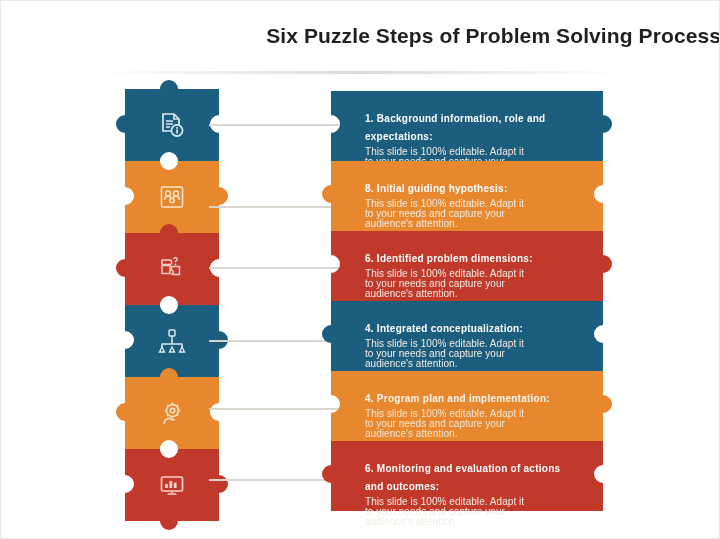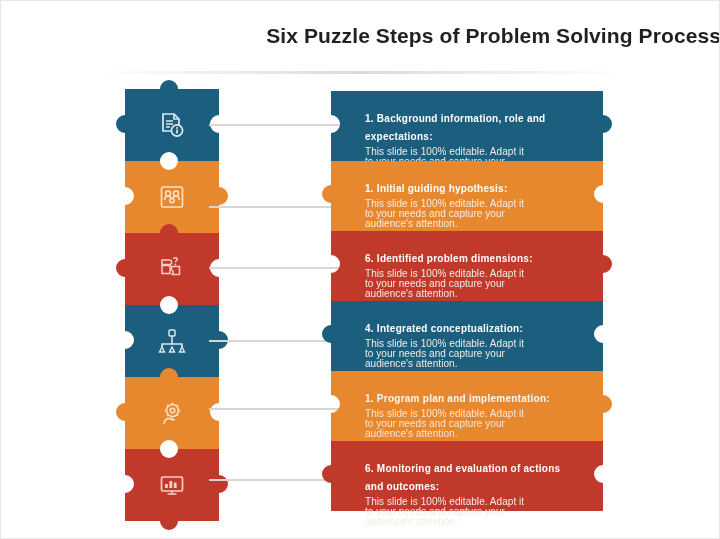--- a/index.html
+++ b/index.html
@@ -240,21 +240,21 @@
         <p class="rhead">1. Background information, role and expectations:</p>
         <p class="rbody">This slide is 100% editable. Adapt it to your needs and capture your audience's attention.</p>
       </div>
     </div>
 
     <div class="rpanel" style="top:70px;">
       <svg width="272" height="70" viewBox="0 0 272 70">
         <path d="M0 0 H272 V24 a9 9 0 0 0 0 18 V70 H0 V42 a9 9 0 0 1 0 -18 Z" fill="#e8882e"></path>
       </svg>
       <div class="rtext">
-        <p class="rhead">1. Initial guiding hypothesis:</p>
+        <p class="rhead">8. Initial guiding hypothesis:</p>
         <p class="rbody">This slide is 100% editable. Adapt it to your needs and capture your audience's attention.</p>
       </div>
     </div>
 
     <div class="rpanel" style="top:140px;">
       <svg width="272" height="70" viewBox="0 0 272 70">
         <path d="M0 0 H272 V24 a9 9 0 0 1 0 18 V70 H0 V42 a9 9 0 0 0 0 -18 Z" fill="#c0392b"></path>
       </svg>
       <div class="rtext">
         <p class="rhead">6. Identified problem dimensions:</p>
@@ -270,21 +270,21 @@
         <p class="rhead">4. Integrated conceptualization:</p>
         <p class="rbody">This slide is 100% editable. Adapt it to your needs and capture your audience's attention.</p>
       </div>
     </div>
 
     <div class="rpanel soft" style="top:280px;">
       <svg width="272" height="70" viewBox="0 0 272 70">
         <path d="M0 0 H272 V24 a9 9 0 0 1 0 18 V70 H0 V42 a9 9 0 0 0 0 -18 Z" fill="#e8882e"></path>
       </svg>
       <div class="rtext">
-        <p class="rhead">1. Program plan and implementation:</p>
+        <p class="rhead">4. Program plan and implementation:</p>
         <p class="rbody">This slide is 100% editable. Adapt it to your needs and capture your audience's attention.</p>
       </div>
     </div>
 
     <div class="rpanel" style="top:350px;">
       <svg width="272" height="70" viewBox="0 0 272 70">
         <path d="M0 0 H272 V24 a9 9 0 0 0 0 18 V70 H0 V42 a9 9 0 0 1 0 -18 Z" fill="#c0392b"></path>
       </svg>
       <div class="rtext">
         <p class="rhead">6. Monitoring and evaluation of actions and outcomes:</p>

